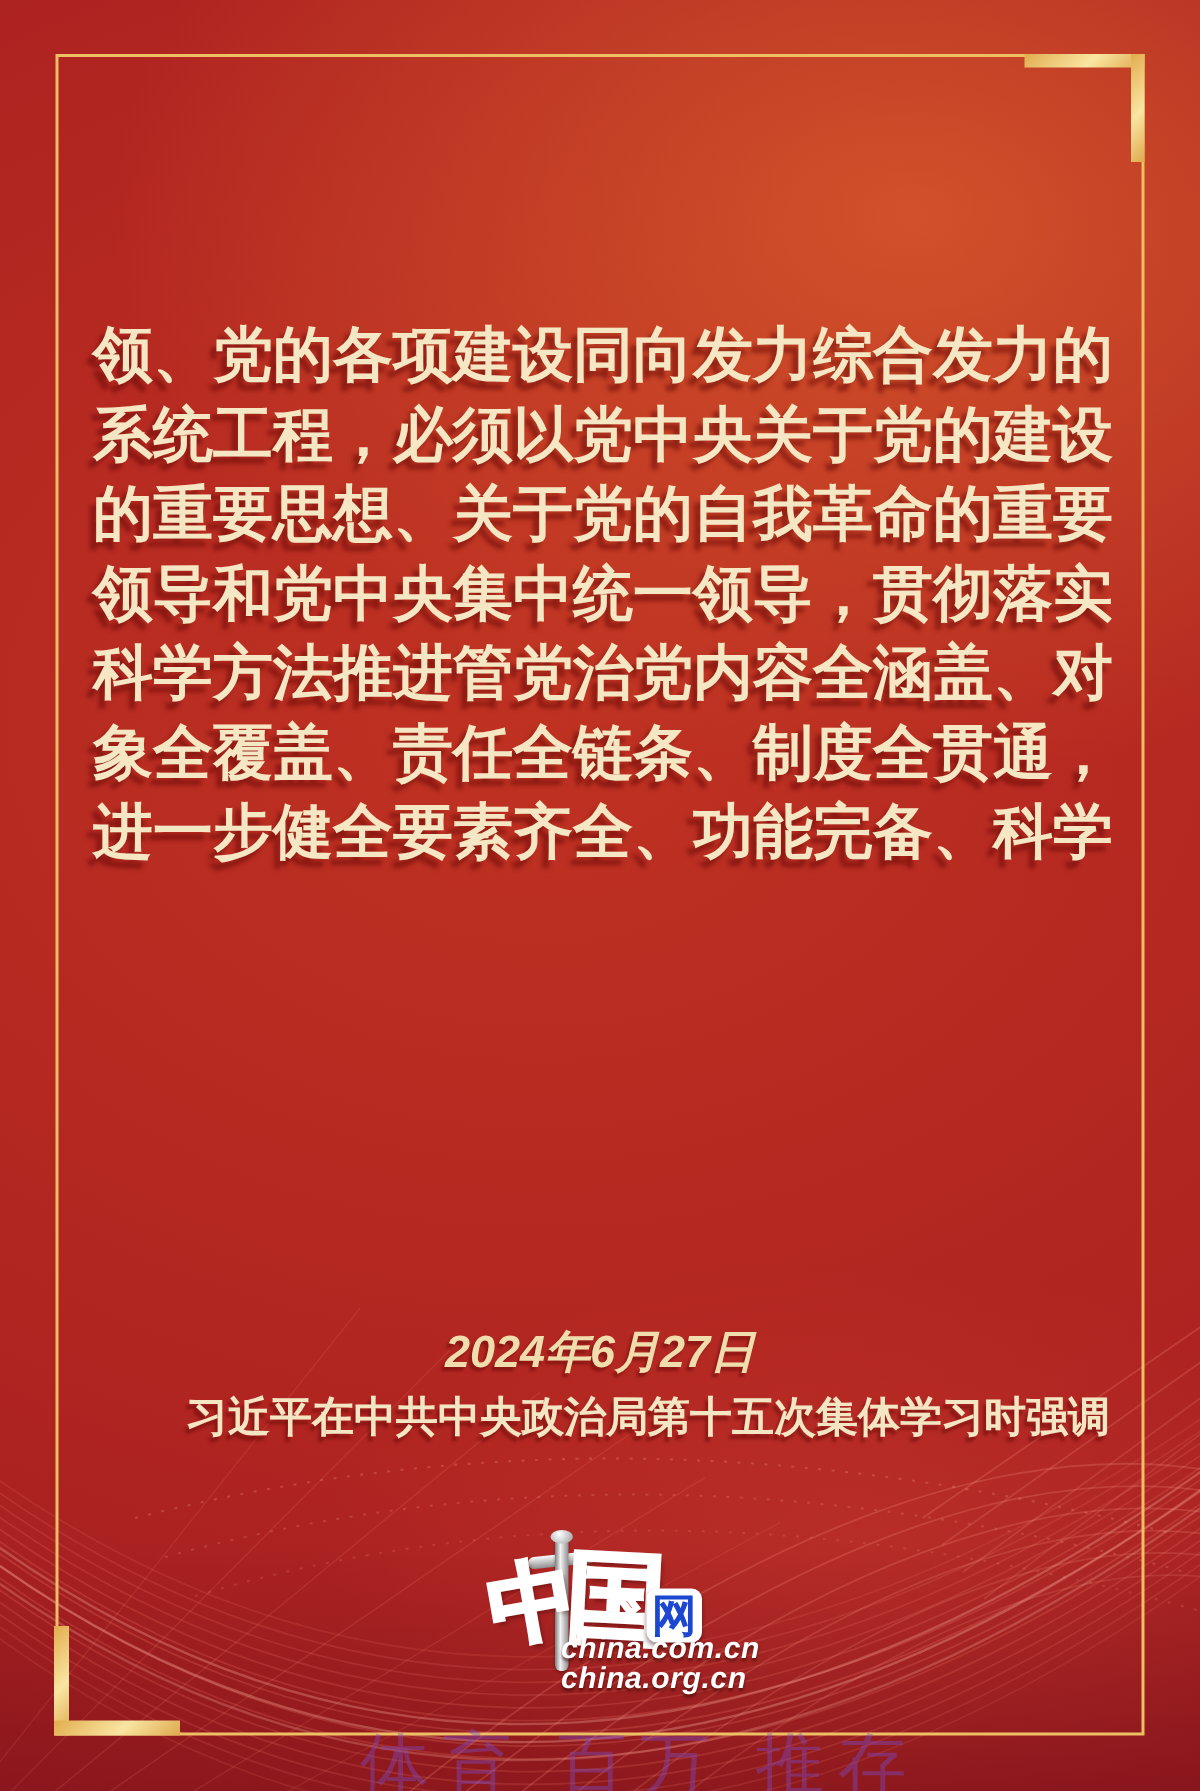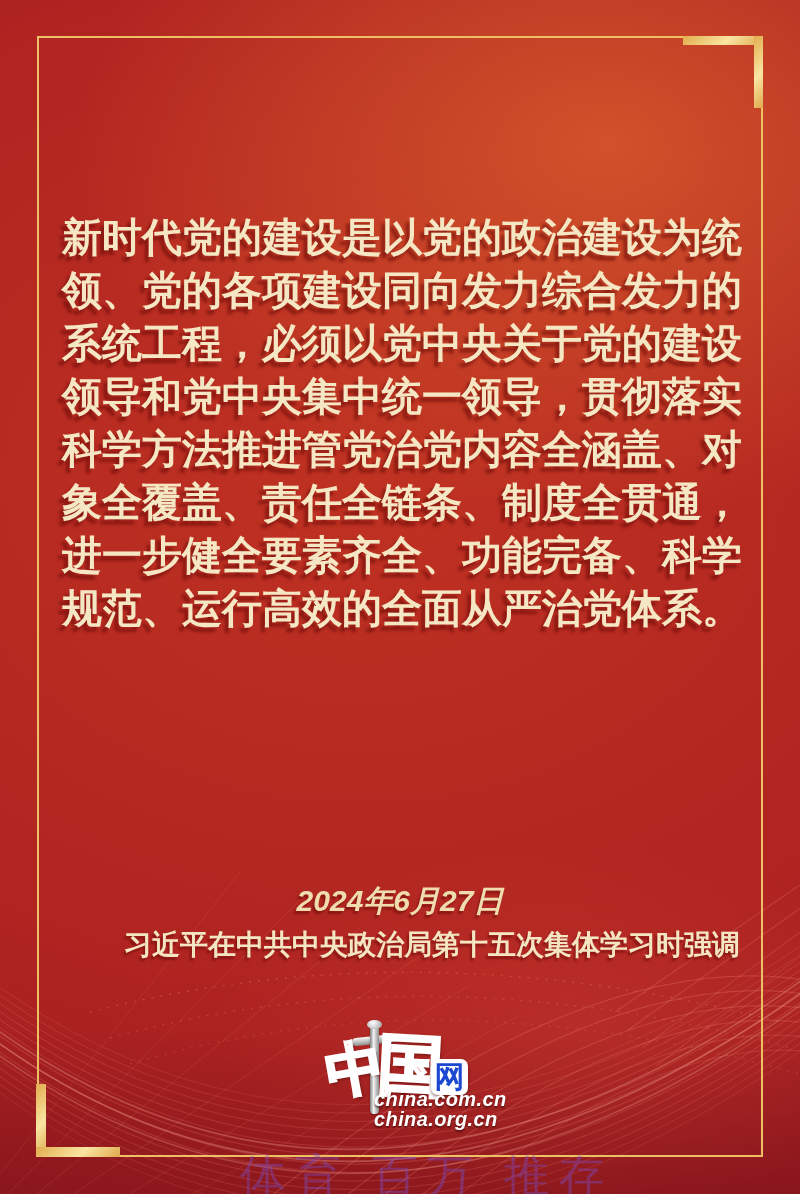--- a/index.html
+++ b/index.html
@@ -128,28 +128,27 @@
     </g>
   </svg>
 
   <div class="frame"></div>
   <div class="acc tr-h"></div>
   <div class="acc tr-v"></div>
   <div class="acc bl-v"></div>
   <div class="acc bl-h"></div>
 
   <div class="quote">
-    <div class="qline">新时代党的建设是以党的政治建设为统</div>
     <div class="qline">领、党的各项建设同向发力综合发力的</div>
     <div class="qline">系统工程，必须以党中央关于党的建设</div>
+    <div class="qline">的重要思想、关于党的自我革命的重要</div>
     <div class="qline">领导和党中央集中统一领导，贯彻落实</div>
     <div class="qline">科学方法推进管党治党内容全涵盖、对</div>
     <div class="qline">象全覆盖、责任全链条、制度全贯通，</div>
     <div class="qline">进一步健全要素齐全、功能完备、科学</div>
-    <div class="qline">规范、运行高效的全面从严治党体系。</div>
   </div>
 
   <div class="date">2024年6月27日</div>
   <div class="attr">习近平在中共中央政治局第十五次集体学习时强调</div>
 
   <div class="logo">
     <div class="pillar">
       <div class="p-cross"></div>
       <div class="p-shaft"></div>
       <div class="p-cap"></div>

